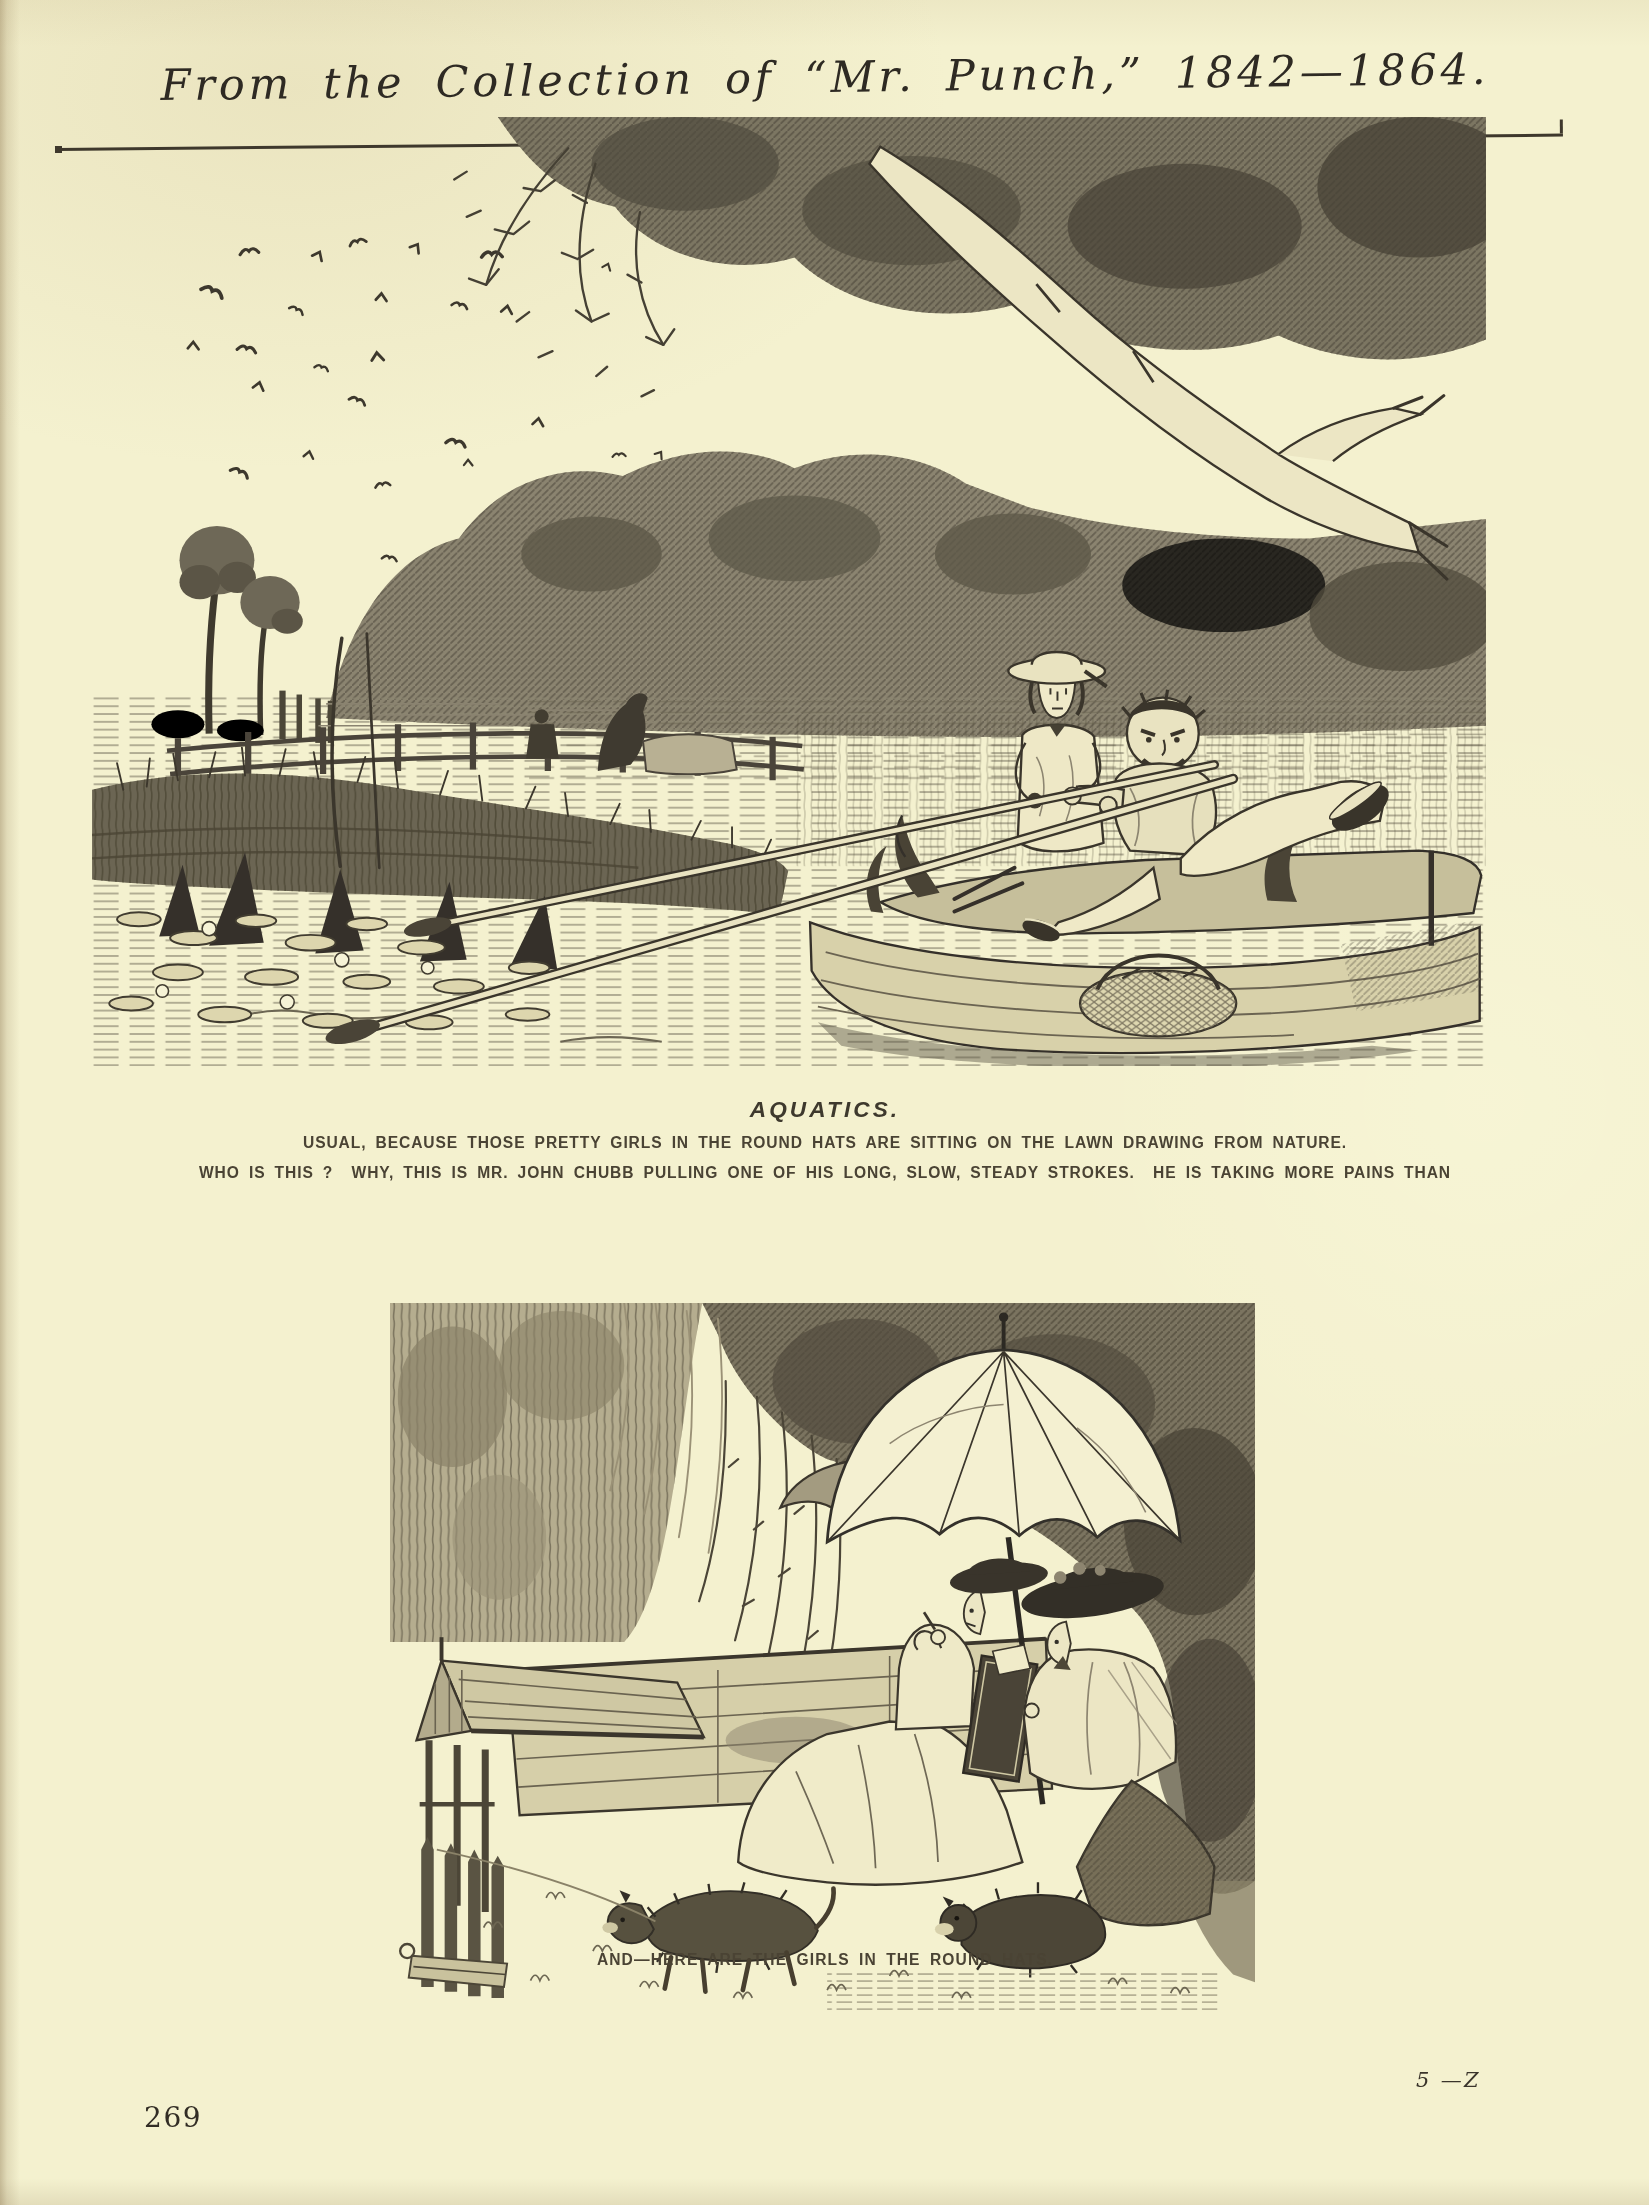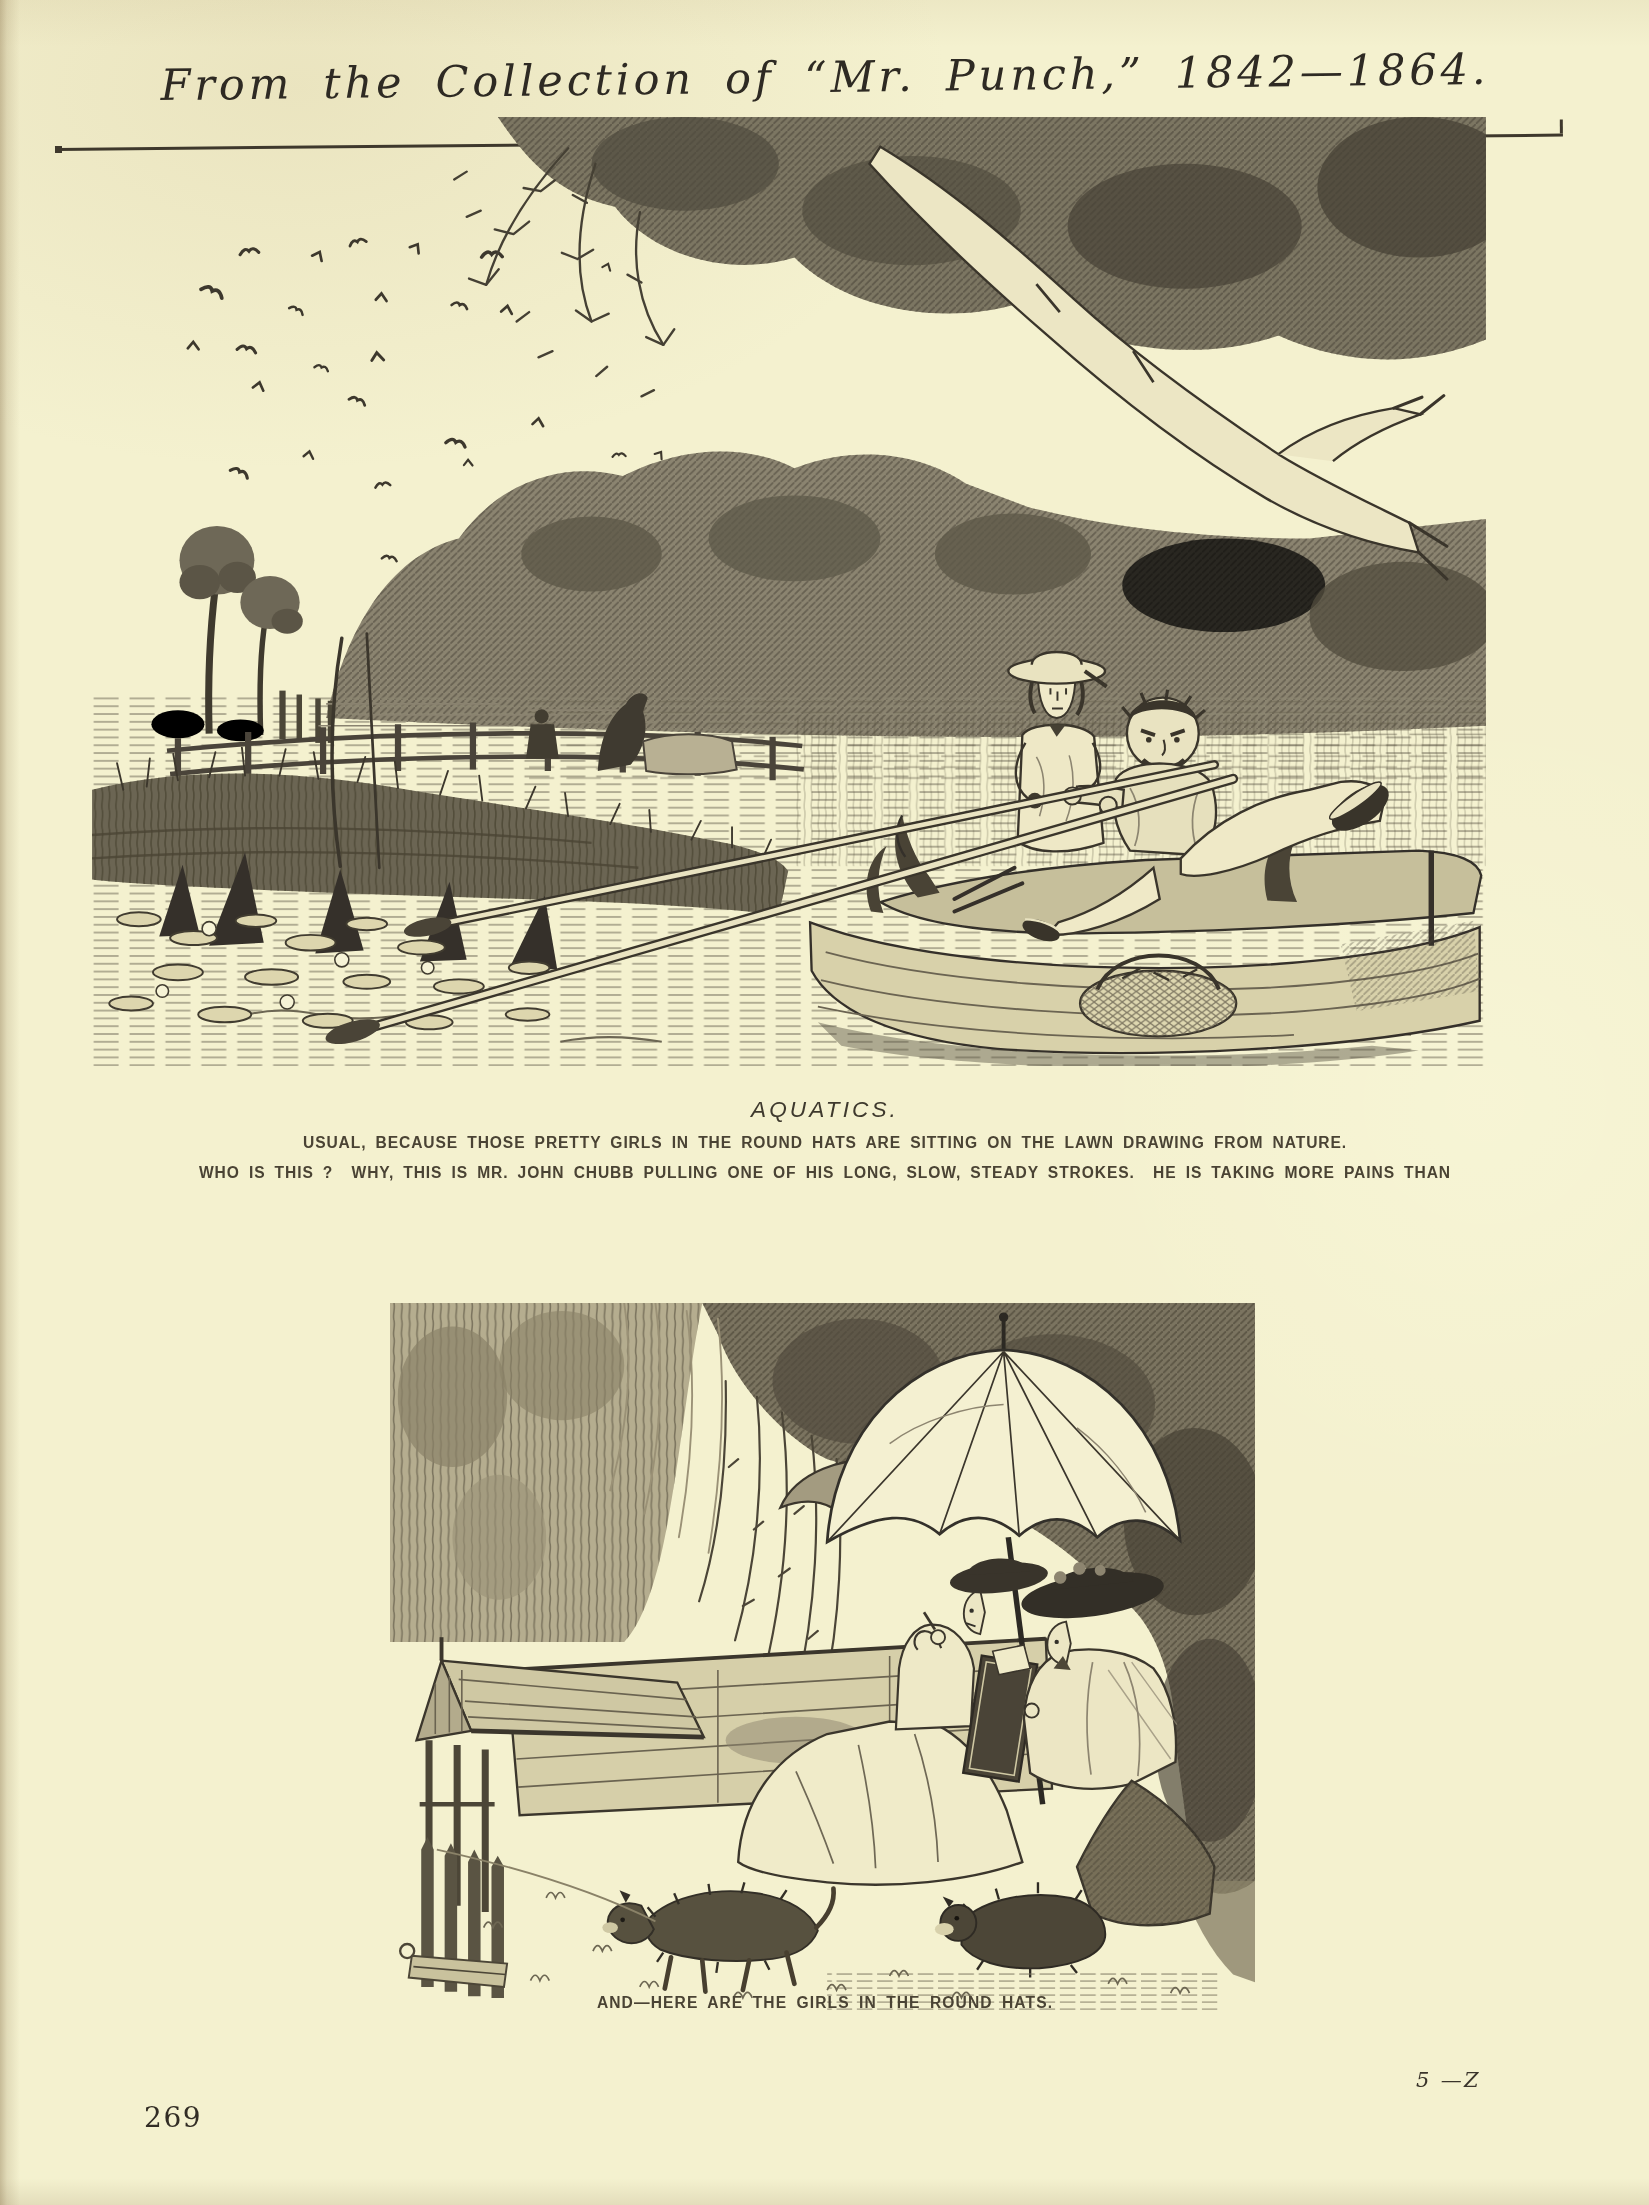--- a/index.html
+++ b/index.html
@@ -28,31 +28,31 @@
   }
   .header-rule::before{
     content:"";position:absolute;left:-3.1px;top:-2.3px;width:7px;height:7px;background:#3e382c;
   }
   .header-rule::after{
     content:"";position:absolute;right:0px;top:-14px;width:3.1px;height:14px;background:#3e382c;
   }
   .figure{position:absolute;}
   .fig-title{
     position:absolute;top:1097px;left:0;width:100%;text-align:center;
-    font-style:italic;font-weight:400;font-size:22.6px;color:#3e392d;
+    font-style:italic;font-weight:700;font-size:22.6px;color:#3e392d;
     letter-spacing:3.1px;
   }
   .caption{
     position:absolute;left:0;width:100%;text-align:center;
     color:#4a4334;font-weight:700;font-size:15.6px;
     letter-spacing:0.9px;word-spacing:3.9px;line-height:30px;
   }
   .caption .line{display:block;white-space:pre;}
   .caption1{top:1128px;}
-  .caption2{top:1988px;letter-spacing:1.1px;}
+  .caption2{top:1945px;letter-spacing:1.1px;}
   .page-number{
     position:absolute;top:2101px;left:144px;
     font-family:"DejaVu Serif",serif;font-size:28px;color:#322d25;letter-spacing:1.6px;
   }
   .signature-mark{
     position:absolute;top:2068px;left:1416px;
     font-family:"DejaVu Serif",serif;font-style:italic;font-size:21px;color:#3a342b;letter-spacing:2.3px;text-align:right;
   }
   svg{display:block;}
 </style>

